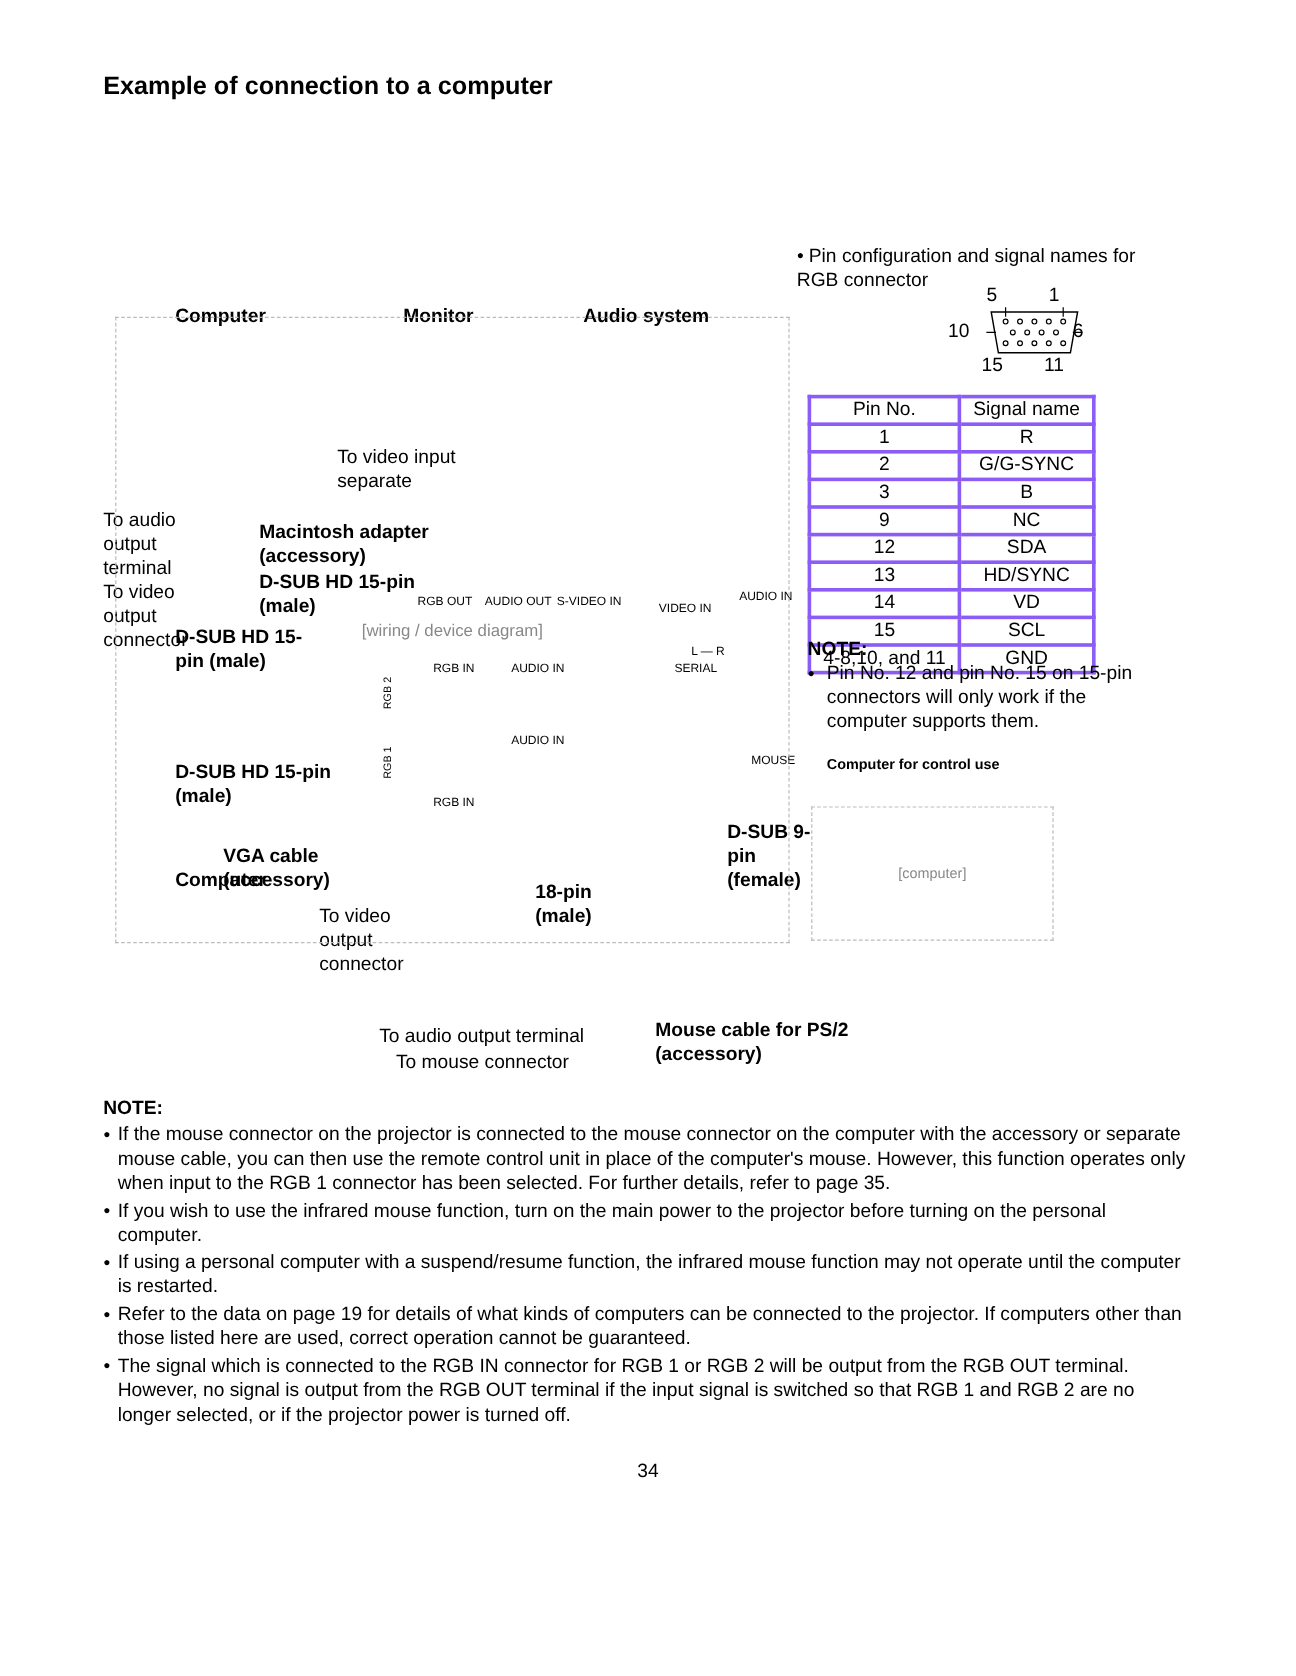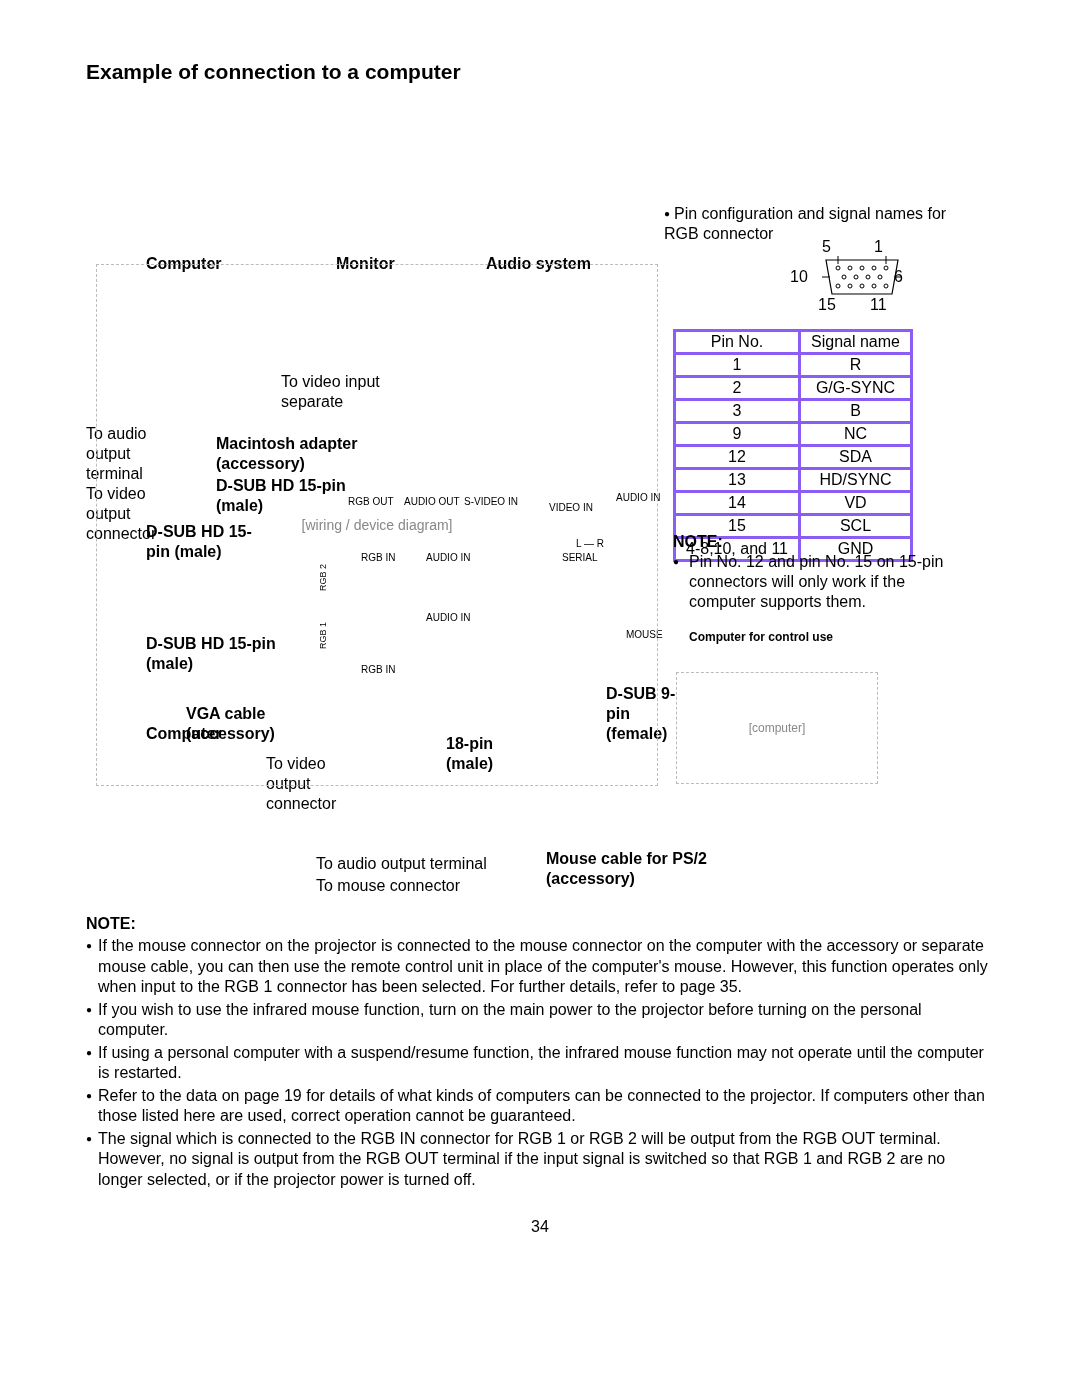--- a/index.html
+++ b/index.html
@@ -232,21 +232,21 @@
 
     <div class="lbl bold" style="left:60px;top:510px;width:150px;">D-SUB HD 15-pin (male)</div>
     <div class="lbl bold" style="left:100px;top:580px;width:120px;">VGA cable (accessory)</div>
     <div class="lbl bold" style="left:60px;top:600px;">Computer</div>
 
     <div class="lbl" style="left:180px;top:630px;width:100px;">To video output connector</div>
     <div class="lbl bold" style="left:360px;top:610px;width:70px;">18-pin (male)</div>
     <div class="lbl bold" style="left:520px;top:560px;width:80px;">D-SUB 9-pin (female)</div>
 
     <div class="lbl" style="left:230px;top:730px;">To audio output terminal</div>
-    <div class="lbl" style="left:230px;top:752px;">To mouse connector</div>
+    <div class="lbl" style="left:244px;top:752px;">To mouse connector</div>
     <div class="lbl bold" style="left:460px;top:725px;width:180px;">Mouse cable for PS/2 (accessory)</div>
 
     <div class="lbl" style="left:262px;top:372px;font-size:10px;">RGB OUT</div>
     <div class="lbl" style="left:318px;top:372px;font-size:10px;">AUDIO OUT</div>
     <div class="lbl" style="left:378px;top:372px;font-size:10px;">S-VIDEO IN</div>
     <div class="lbl" style="left:463px;top:368px;font-size:10px;margin-top:10px;">VIDEO IN</div>
     <div class="lbl" style="left:530px;top:368px;font-size:10px;">AUDIO IN</div>
     <div class="lbl" style="left:275px;top:428px;font-size:10px;">RGB IN</div>
     <div class="lbl" style="left:340px;top:428px;font-size:10px;">AUDIO IN</div>
     <div class="lbl" style="left:476px;top:428px;font-size:10px;">SERIAL</div>

